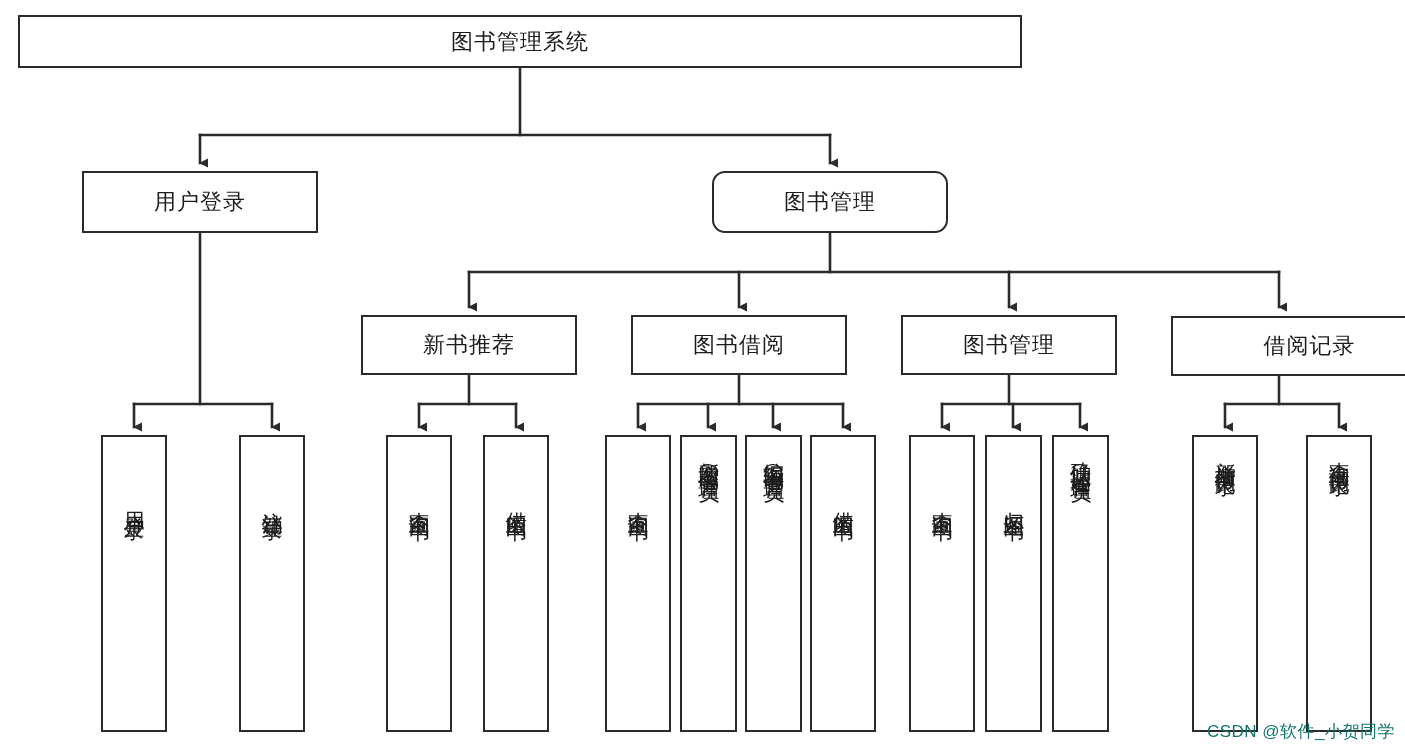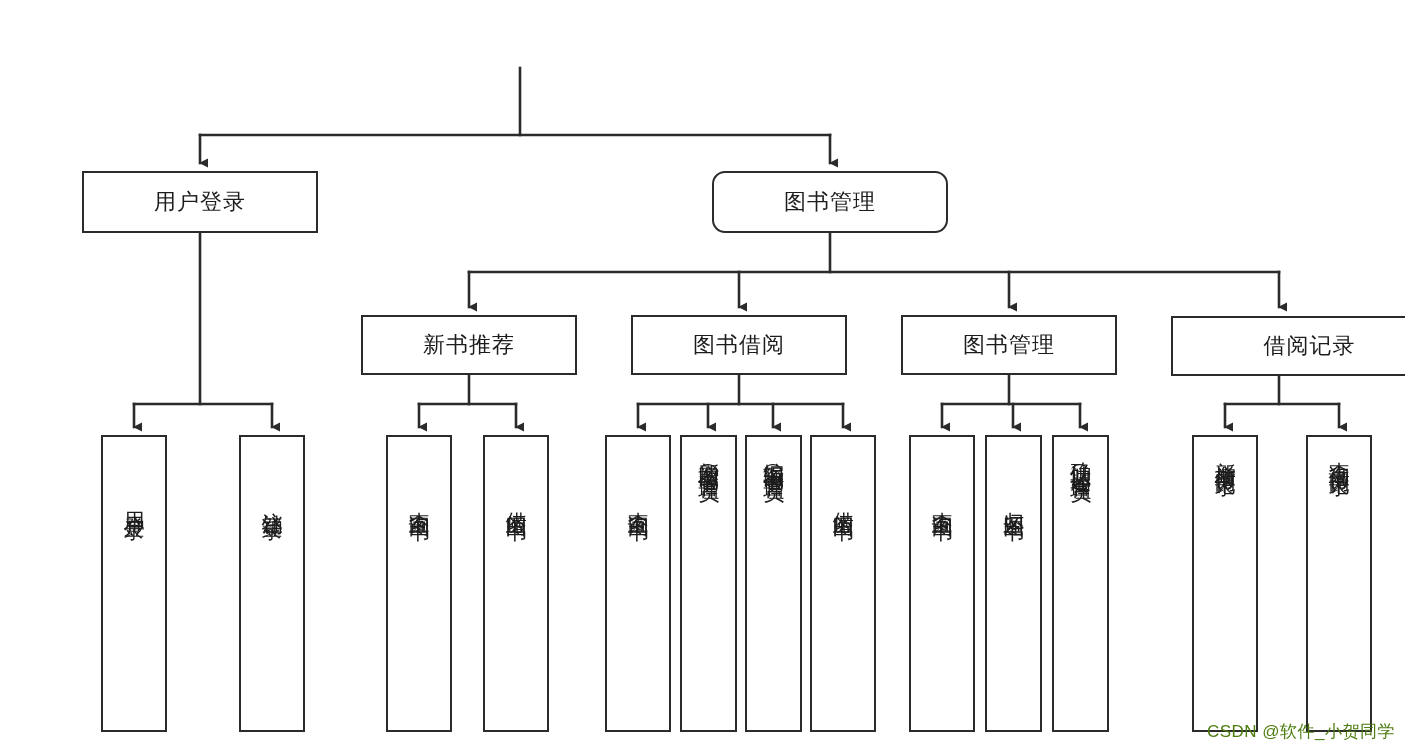--- a/index.html
+++ b/index.html
@@ -62,21 +62,21 @@
     margin-top: 2px;
   }
   .h-label {
     white-space: nowrap;
   }
   #watermark {
     position: absolute;
     right: 10px;
     bottom: 4px;
     font-size: 17px;
-    color: #4d7c0f;
+    color: #0f766e;
     letter-spacing: 0.5px;
     white-space: nowrap;
   }
 </style>
 </head>
 <body>
 
 <div id="canvas">
 
   <svg id="wires" viewBox="0 0 1405 747" width="1405" height="747" xmlns="http://www.w3.org/2000/svg">
@@ -122,20 +122,23 @@
       <path d="M1013,404 L1013,427" marker-end="url(#arrow)"></path>
       <path d="M1080,404 L1080,427" marker-end="url(#arrow)"></path>
 
       <path d="M1279,375 L1279,404"></path>
       <path d="M1225,404 L1339,404"></path>
       <path d="M1225,404 L1225,427" marker-end="url(#arrow)"></path>
       <path d="M1339,404 L1339,427" marker-end="url(#arrow)"></path>
     </g>
   </svg>
 
+  <div class="node h-node" id="node-root" style="left: 18px; top: 15px; width: 1004px; height: 53px;">
+    <span class="h-label">图书管理系统</span>
+  </div>
 
   <div class="node h-node" id="node-l2-0" style="left: 82px; top: 171px; width: 236px; height: 62px;">
     <span class="h-label">用户登录</span>
   </div>
   <div class="node h-node" id="node-l2-1" style="left: 712px; top: 171px; width: 236px; height: 62px; border-radius: 13px;">
     <span class="h-label">图书管理</span>
   </div>
 
   <div class="node h-node" id="node-l3-1" style="left: 631px; top: 315px; width: 216px; height: 60px;">
     <span class="h-label">图书借阅</span>

